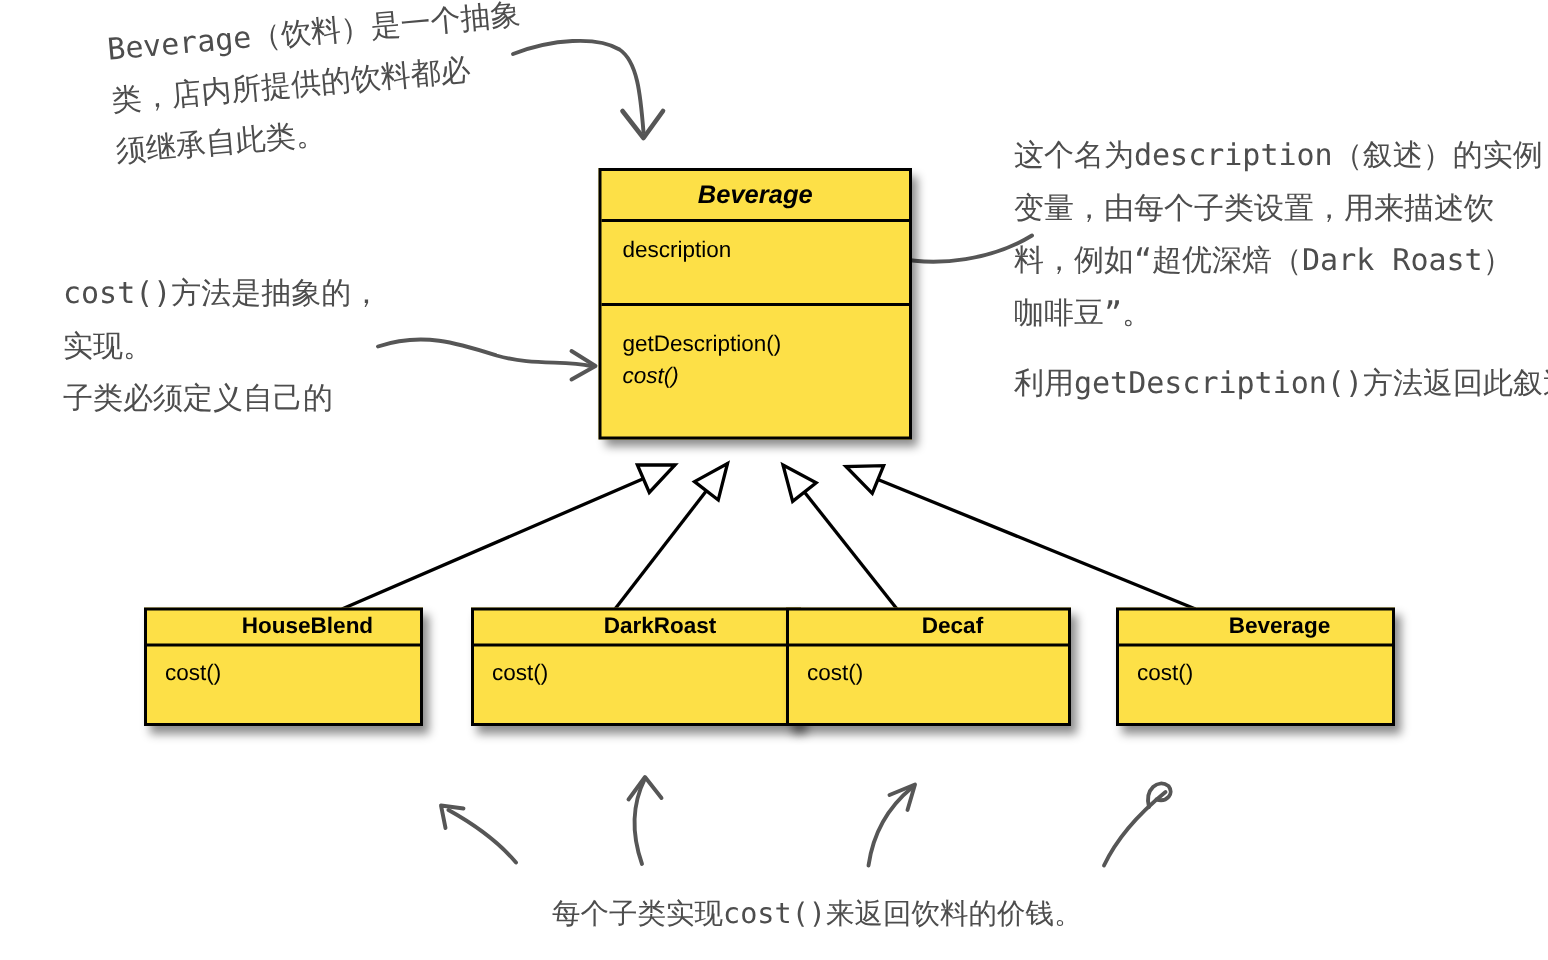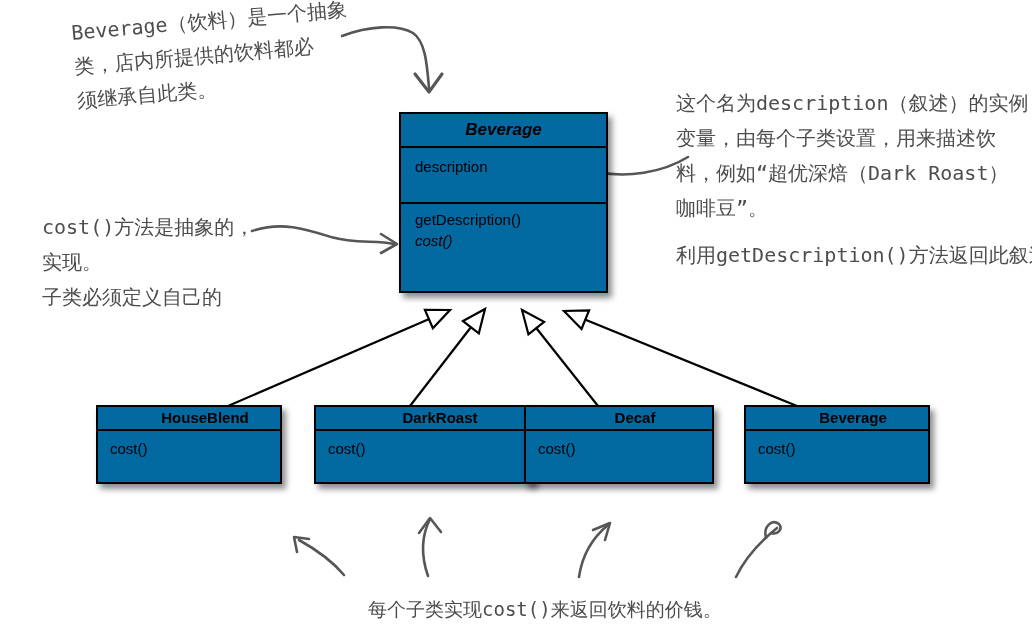--- a/index.html
+++ b/index.html
@@ -27,21 +27,21 @@
     fill: none;
     stroke-linecap: round;
     stroke-linejoin: round;
   }
   .hand-head { stroke-width: 3.1; }
 
   
   .classbox {
     position: absolute;
     box-sizing: border-box;
-    background: #0369a1;
+    background: #fde047;
     border: 2px solid #000000;
     box-shadow: 4px 5px 6px rgba(0,0,0,0.45);
     color: #000;
   }
   .classbox .title {
     text-align: center;
     font-weight: bold;
     border-bottom: 2px solid #000000;
     box-sizing: border-box;
   }
@@ -53,21 +53,21 @@
   }
   .beverage-box .attrs {
     box-sizing: border-box;
     height: 56px;
     line-height: 38px;
     padding-left: 14px;
     font-size: 15px;
     border-bottom: 2px solid #000000;
   }
   .beverage-box .methods {
-    padding: 5px 0 0 14px;
+    padding: 15px 0 0 14px;
     font-size: 15px;
     line-height: 21px;
   }
   .italic { font-style: italic; }
   .beverage-box .comment {
     margin-top: 19px;
     font-style: italic;
     font-size: 15px;
   }
   .subclass-box .title {
@@ -89,21 +89,21 @@
     font-size: 20px;
     line-height: 35px;
     white-space: nowrap;
   }
   .note-abstract {
     left: 70px; top: 16px;
     line-height: 34px;
     transform: rotate(-5deg);
     transform-origin: left top;
   }
-  .note-cost { left: 42px; top: 210px; }
+  .note-cost { left: 42px; top: 178px; }
   .note-description { left: 676px; top: 86px; }
   .note-description .para2 { margin-top: 12px; }
   .note-bottom { left: 340px; top: 592px; font-size: 19px; margin-left: 28px; }
 </style>
 </head>
 <body>
 
 <div class="stage">
 
   <svg class="connector-layer" viewBox="0 0 1032 640">

